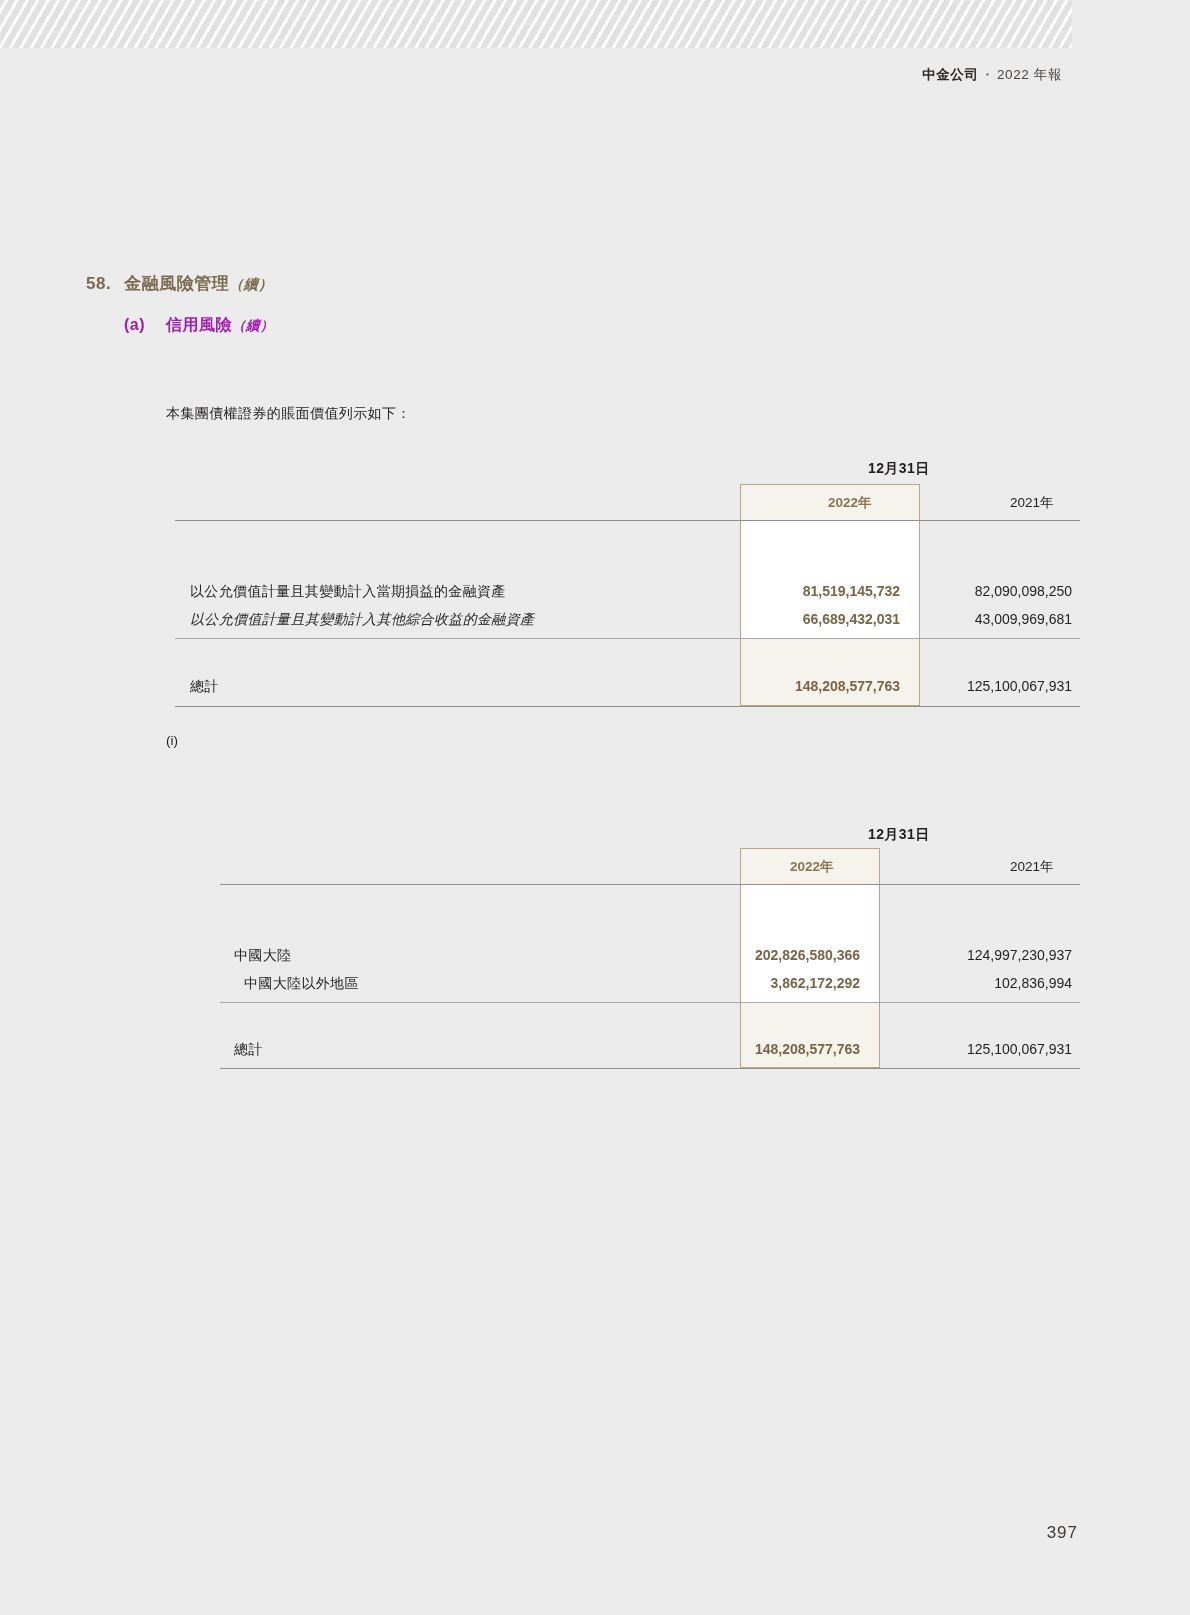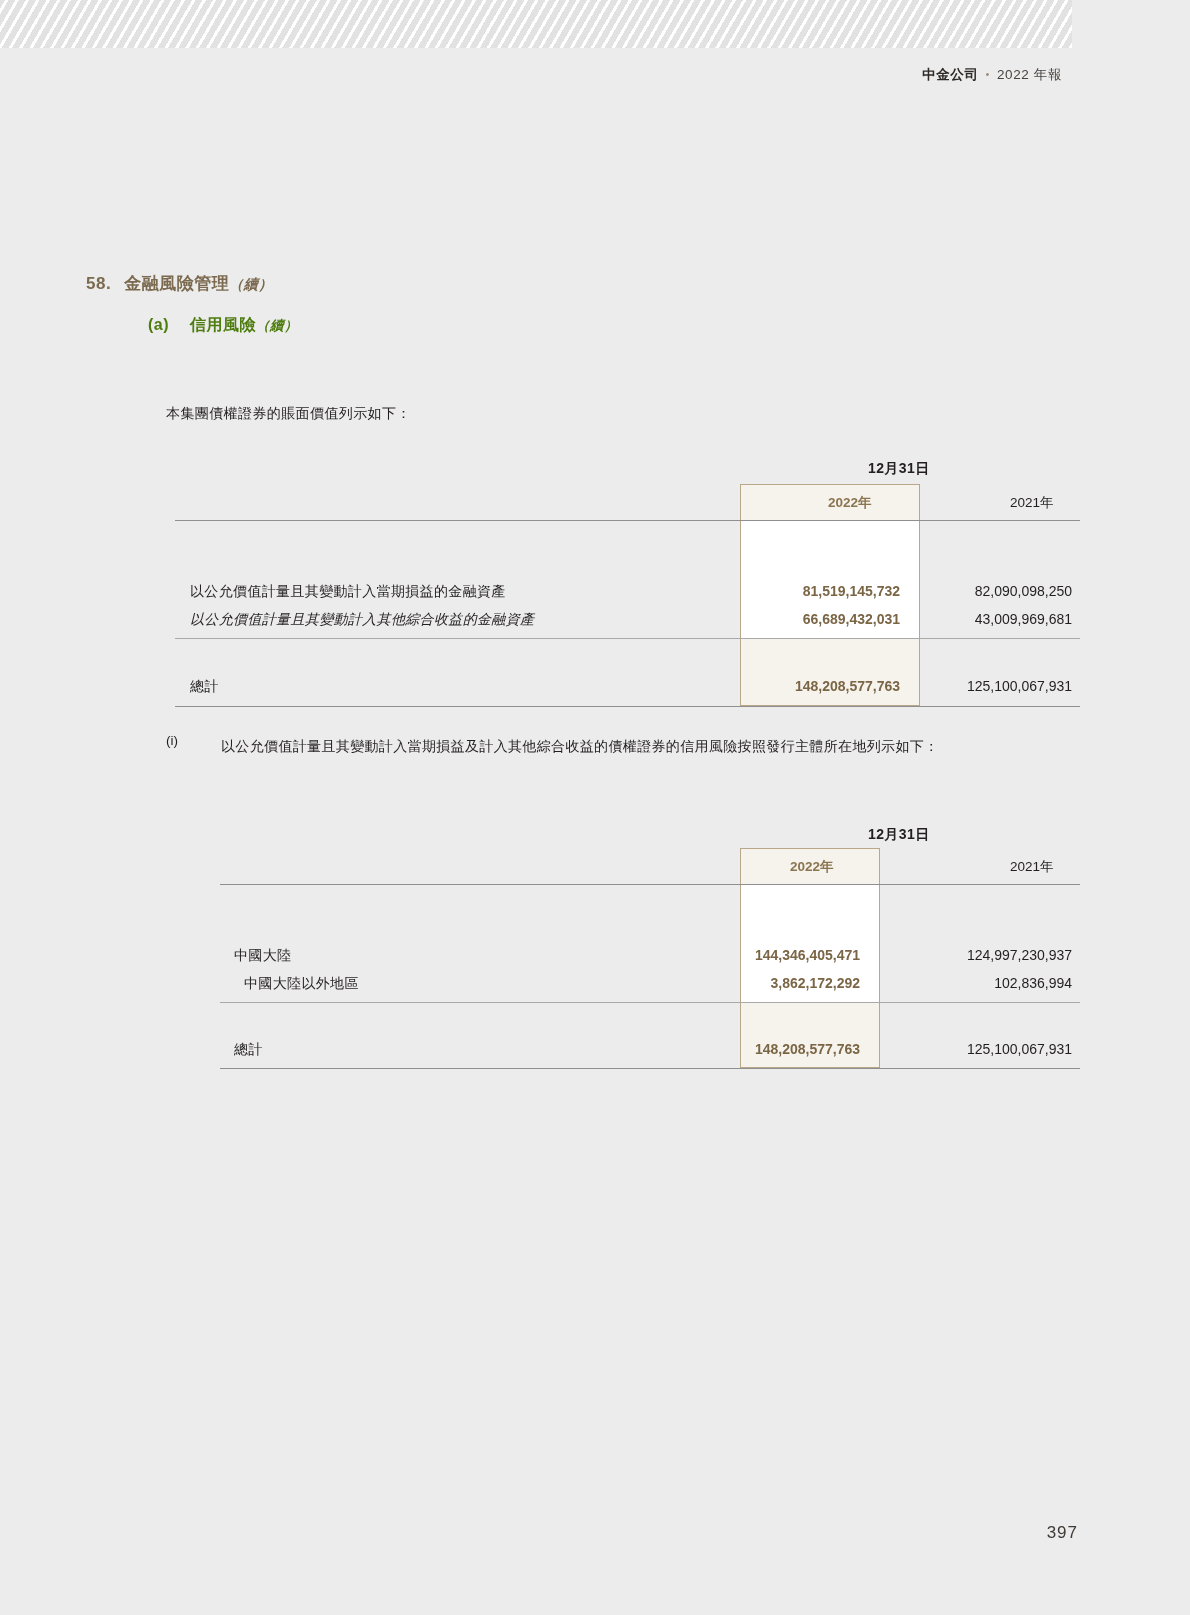--- a/index.html
+++ b/index.html
@@ -86,24 +86,23 @@
     font-style: italic;
     font-weight: bold;
   }
 
   .h-sub {
     position: absolute;
     left: 124px;
     top: 315px;
     font-size: 16px;
     font-weight: bold;
-    color: #4d7c0f;
+    color: #a21caf;
     letter-spacing: 0.5px;
     white-space: nowrap;
-    margin-left: 24px;
   }
   .h-sub .tag { display: inline-block; width: 42px; }
   .h-sub .cont {
     font-size: 13.5px;
     font-style: italic;
   }
 
   .h-item {
     position: absolute;
     left: 166px;
@@ -266,38 +265,37 @@
     <div class="row-label" style="left:190px; top:611px;font-style:italic;">以公允價值計量且其變動計入其他綜合收益的金融資產</div>
     <div class="num-cur" style="left:700px; top:611px; width:200px;">66,689,432,031</div>
     <div class="num-prev" style="left:860px; top:611px; width:212px;">43,009,969,681</div>
 
     <div class="row-label" style="left:190px; top:678px;">總計</div>
     <div class="num-cur" style="left:700px; top:678px; width:200px;">148,208,577,763</div>
     <div class="num-prev" style="left:860px; top:678px; width:212px;">125,100,067,931</div>
   </div>
 
   <div class="para-i-label">(i)</div>
-  <div class="para-i-body">以公允價值計量且其變動計入當期損益及計入其他綜合收益的債權證券的信用風險按照發行主體所在地列示如下：</div>
 
   <div class="tbl">
     <div class="date-head" style="left:868px; top:826px;">12月31日</div>
 
     <div class="hl-col" style="left:740px; top:848px; width:140px; height:36px; border-bottom:none;"></div>
     <div class="hl-col" style="left:740px; top:884px; width:140px; height:118px; border-top:none; border-bottom:none; background:#ffffff; border-left:1px solid #b8a789; border-right:1px solid #b8a789;"></div>
     <div class="hl-col" style="left:740px; top:1002px; width:140px; height:66px; border-top:none;"></div>
 
     <div class="col-head cur" style="left:790px; top:858px;">2022年</div>
     <div class="col-head prev" style="left:1010px; top:858px;">2021年</div>
 
     <div class="rule" style="left:220px; top:884px; width:860px;"></div>
     <div class="rule-thin" style="left:220px; top:1002px; width:860px;"></div>
     <div class="rule" style="left:220px; top:1068px; width:860px;"></div>
 
     <div class="row-label" style="left:234px; top:947px;">中國大陸</div>
-    <div class="num-cur" style="left:660px; top:947px; width:200px;">144,346,405,471</div>
+    <div class="num-cur" style="left:660px; top:947px; width:200px;">202,826,580,366</div>
     <div class="num-prev" style="left:860px; top:947px; width:212px;">124,997,230,937</div>
 
     <div class="row-label" style="left:244px; top:975px;">中國大陸以外地區</div>
     <div class="num-cur" style="left:660px; top:975px; width:200px;">3,862,172,292</div>
     <div class="num-prev" style="left:860px; top:975px; width:212px;">102,836,994</div>
 
     <div class="row-label" style="left:234px; top:1041px;">總計</div>
     <div class="num-cur" style="left:660px; top:1041px; width:200px;">148,208,577,763</div>
     <div class="num-prev" style="left:860px; top:1041px; width:212px;">125,100,067,931</div>
   </div>

